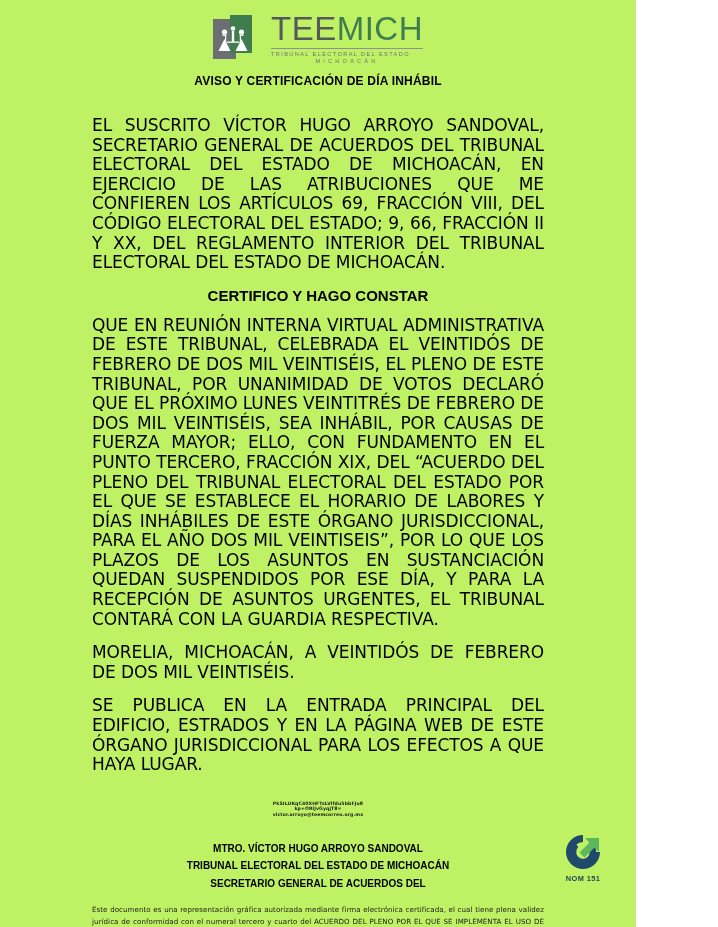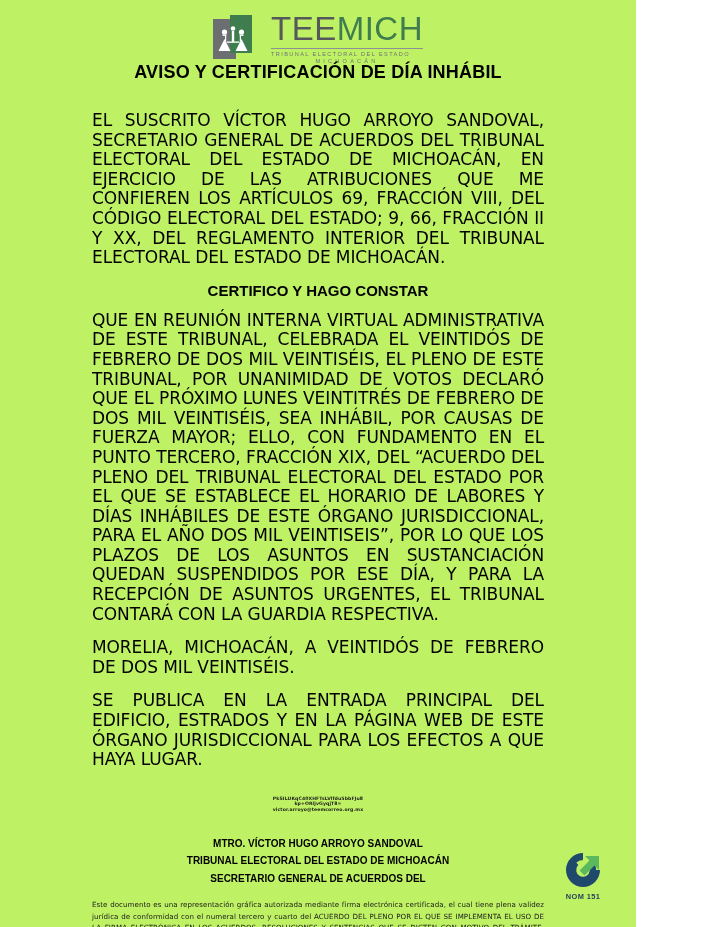--- a/index.html
+++ b/index.html
@@ -68,23 +68,23 @@
     text-align: center;
     width: 100%;
     margin-top: 1px;
   }
 
   
   .doc-title {
     text-align: center;
     font-family: "Liberation Sans", sans-serif;
     font-weight: bold;
-    font-size: 18px;
+    font-size: 12px;
     letter-spacing: 0.2px;
-    margin-top: 0;
+    margin-top: 12px;
   }
 
   
   .body-wrap {
     padding: 0 92px;
     margin-top: 28px;
   }
   p.para {
     text-align: justify;
     text-align-last: left;
@@ -137,21 +137,21 @@
     line-height: 11.4px;
     color: #1a1a1a;
     letter-spacing: 0.05px;
   }
   .disclaimer b { font-weight: normal; margin-top: 10px; }
 
   
   .nom-badge {
     position: absolute;
     right: 22px;
-    bottom: 26px;
+    bottom: 44px;
     width: 62px;
     text-align: center;
   }
   .nom-badge svg { display: block; margin: 0 auto; }
   .nom-label {
     font-family: "Liberation Sans", sans-serif;
     font-size: 7.4px;
     font-weight: bold;
     color: #1f3d5c;
     letter-spacing: 0.4px;

